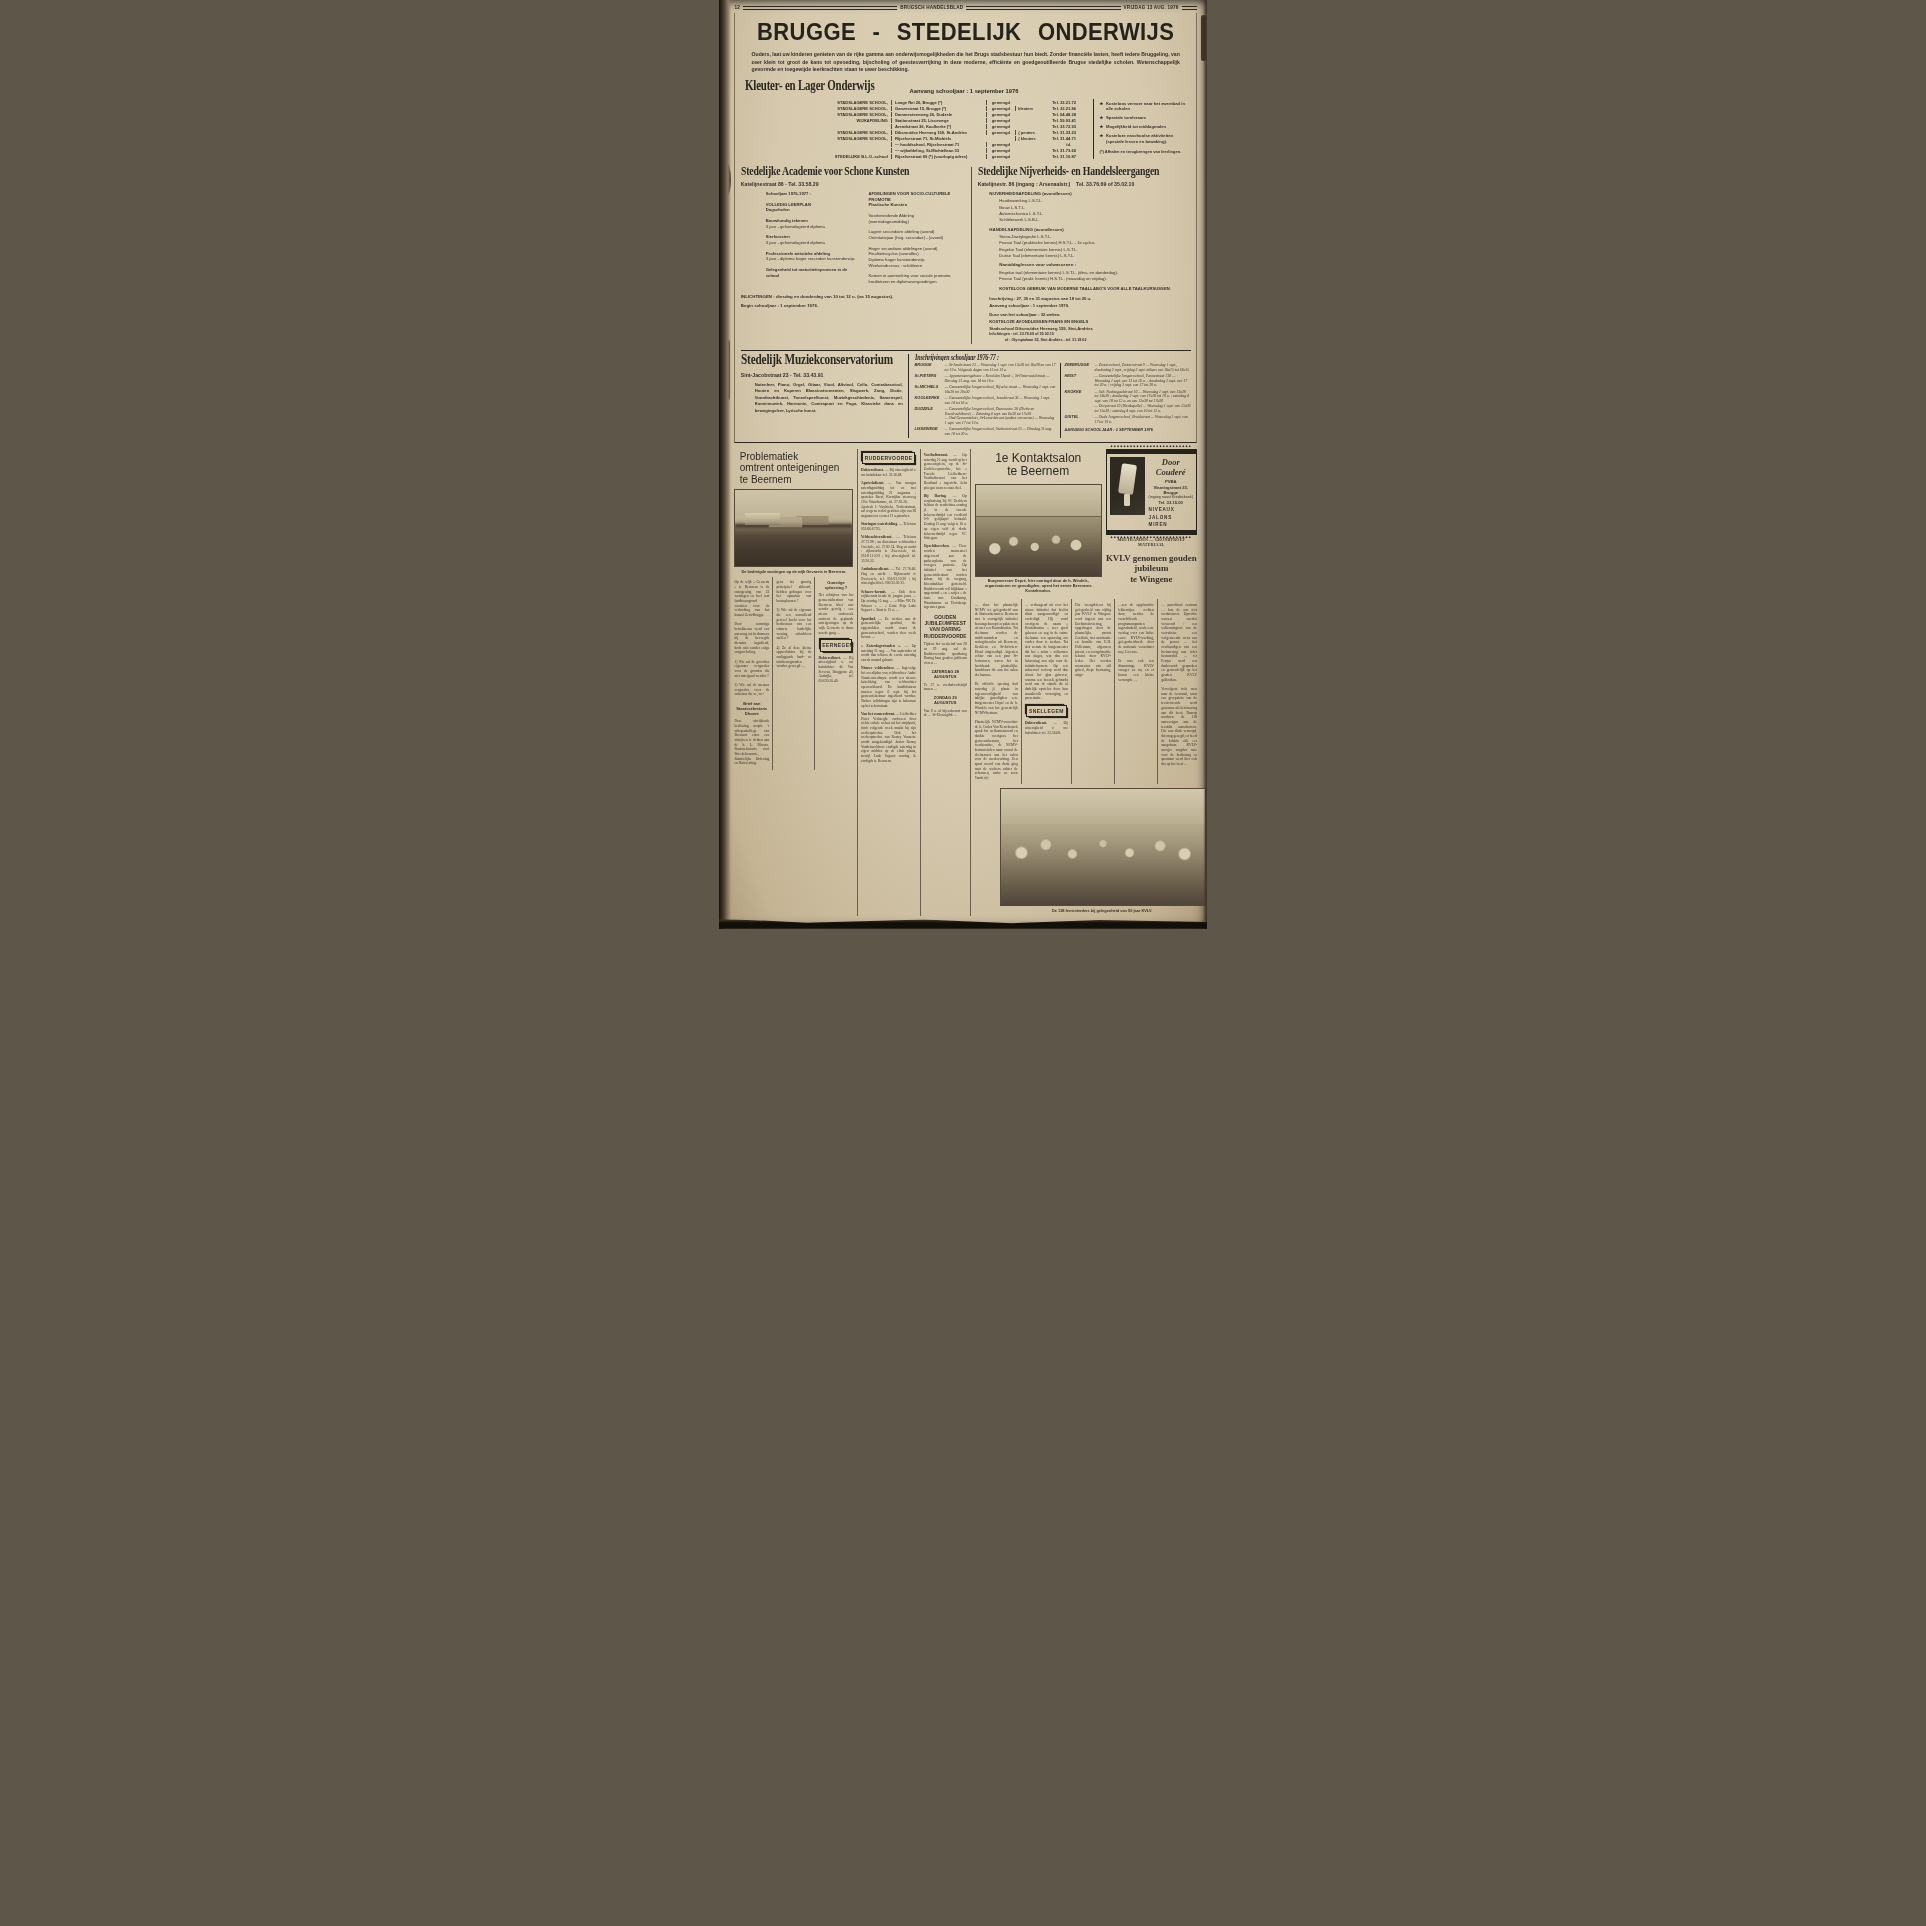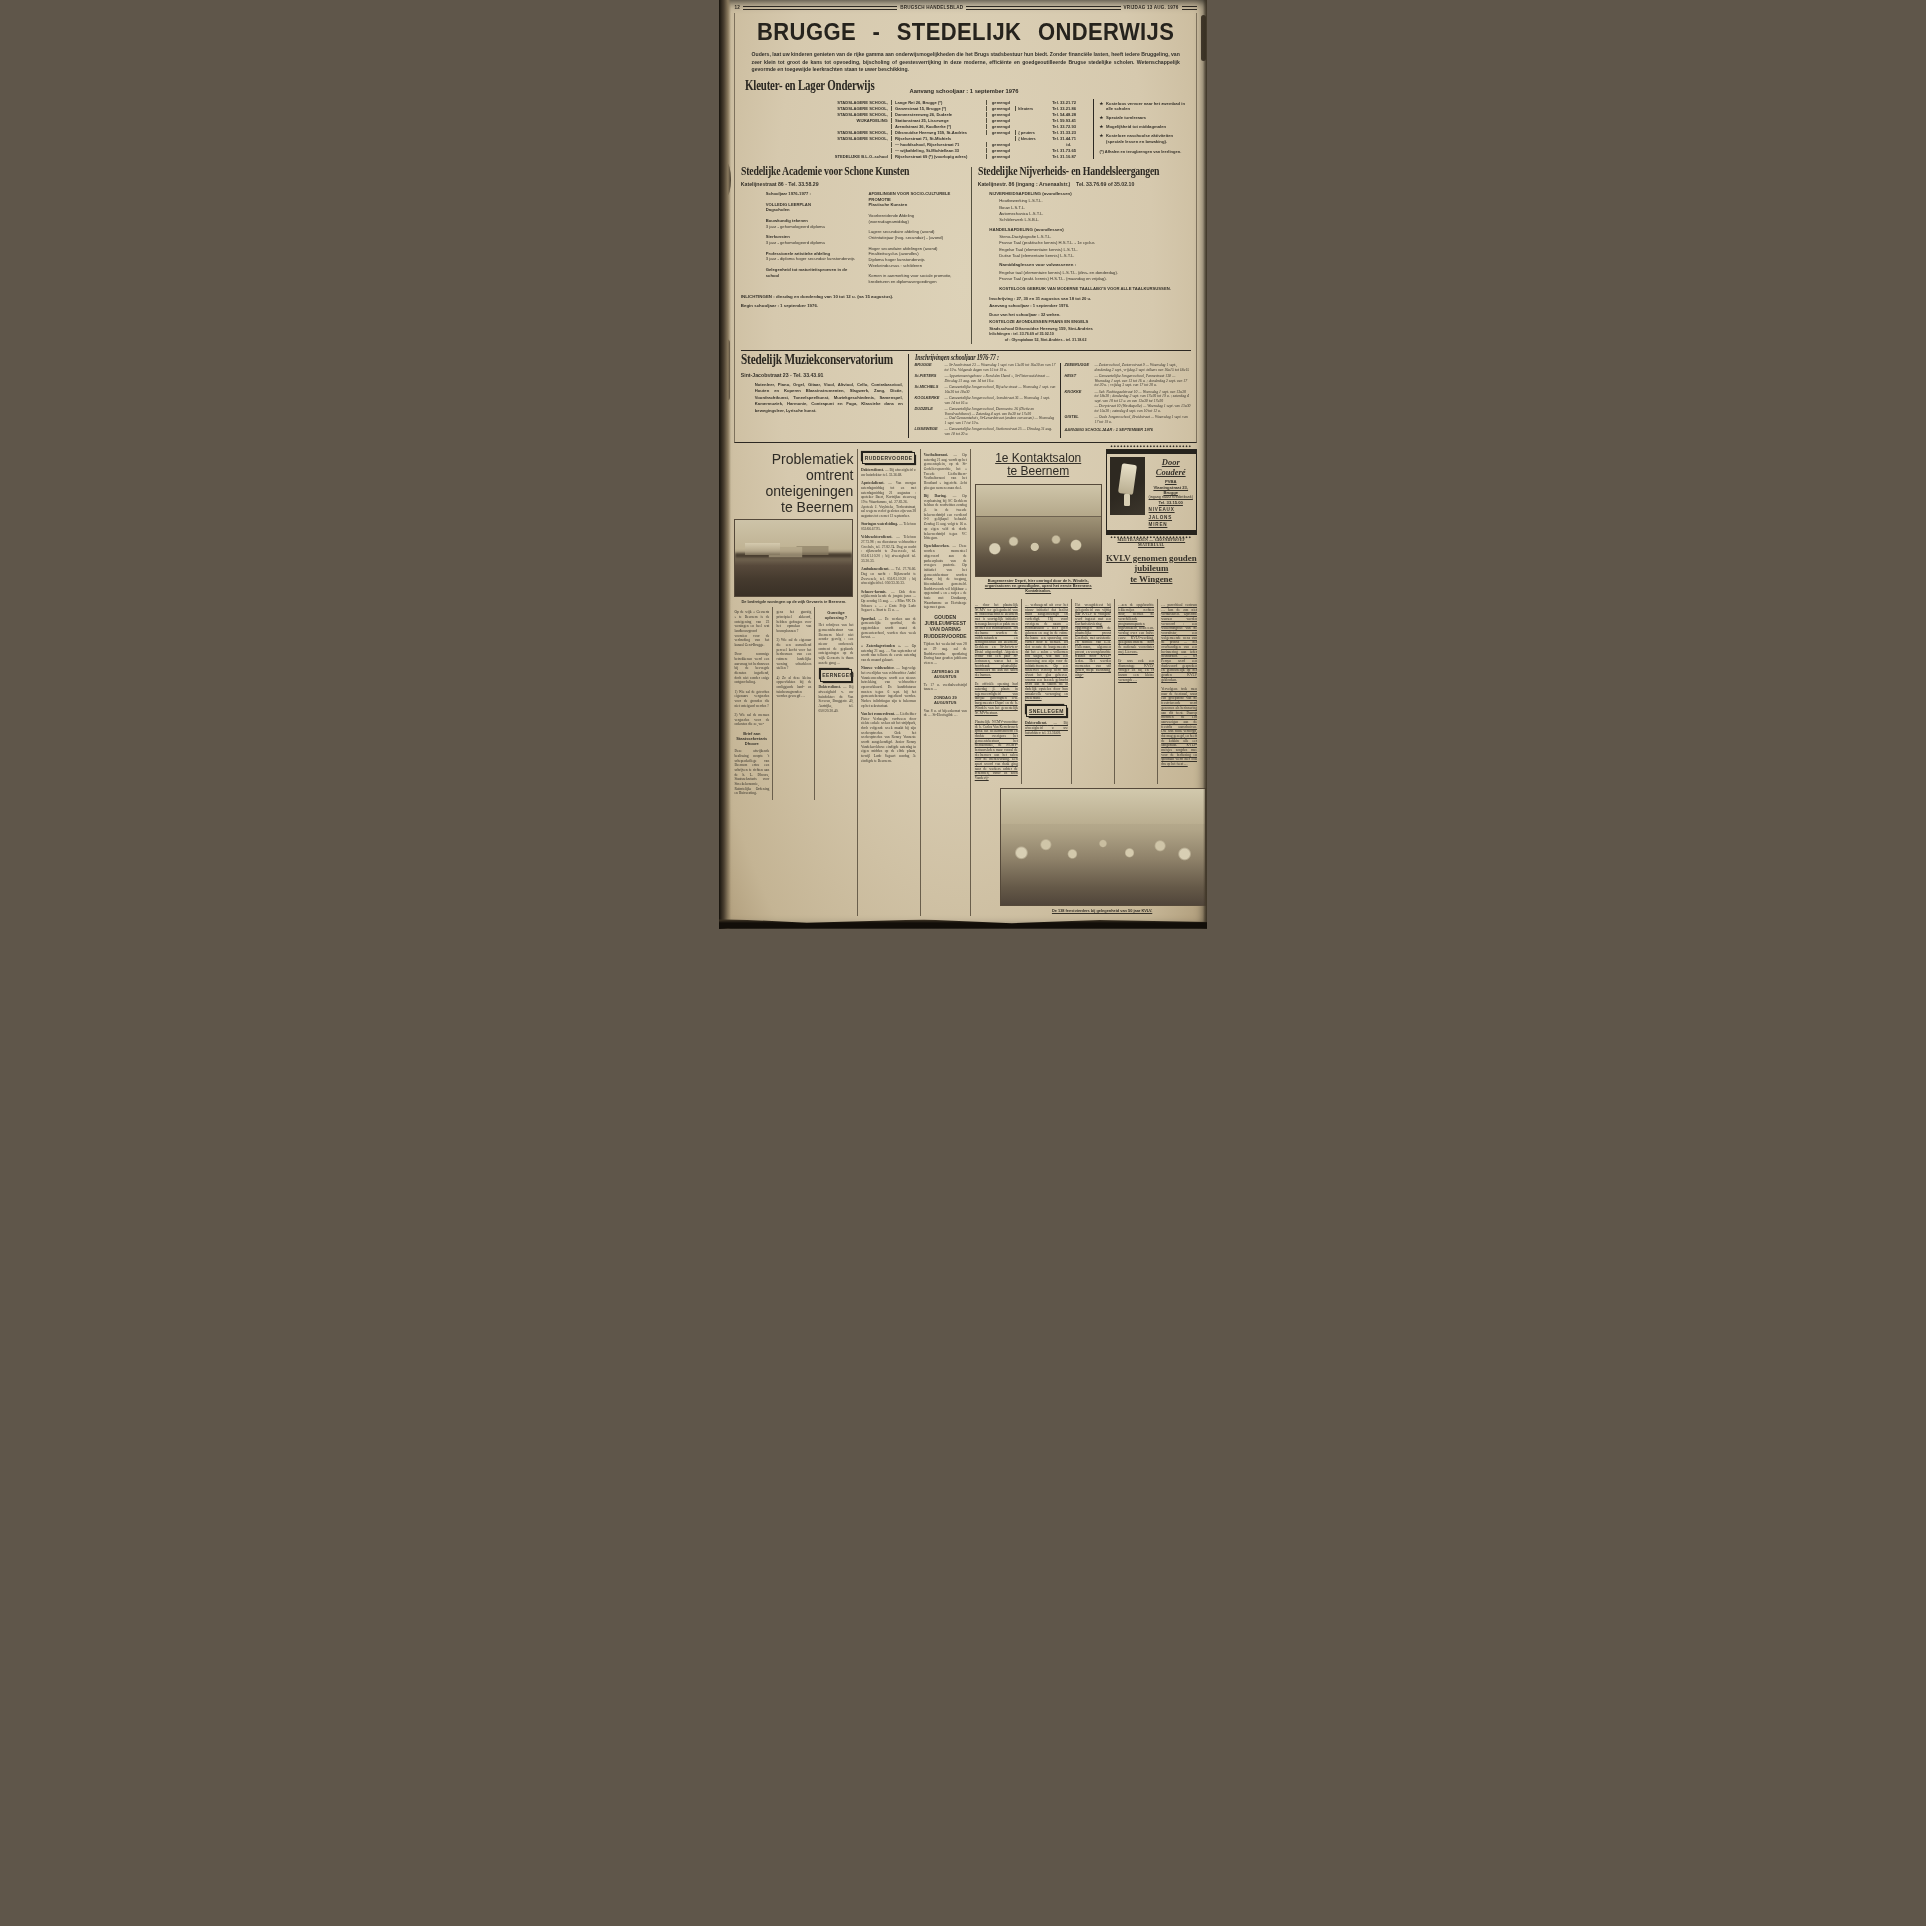--- a/index.html
+++ b/index.html
@@ -85,40 +85,40 @@
 
   
   .bottom{display:flex;gap:3.5px;margin-top:6.2px;}
   .vline{border-left:0.4px solid #6a5f4c;}
   .headline{font-family:"Liberation Sans",sans-serif;font-weight:400;color:#2e2b25;line-height:1.15;}
   .body-t{font-size:3.6px;line-height:1.3;text-align:justify;white-space:pre-line;}
   .subhead{font-family:"Liberation Sans",sans-serif;font-weight:bold;font-size:4px;text-align:center;margin:3.1px 0 1.5px;}
   .caption{font-family:"Liberation Sans",sans-serif;font-weight:bold;font-size:3.9px;text-align:center;margin:1.5px 0 3.1px;}
 
   .bcol-left{flex:0 0 119px;}
-  .bcol-left .headline{font-size:14px;margin:1.5px 0 3.9px 5.4px;text-align:right;}
+  .bcol-left .headline{font-size:10px;margin:1.5px 0 3.9px 5.4px;}
   .photo-left{height:76px;border:0.4px solid #55493a;
     background:linear-gradient(#cdc3a8 0%,#c0b394 38%,#968a70 46%,#6e614e 52%,#57493b 60%,#453a2e 78%,#393026 100%);position:relative;overflow:hidden;}
   .photo-left::before{content:"";position:absolute;left:0;right:0;top:44%;height:4.6px;background:#4a3f31;filter:blur(0.8px);}
   .photo-left::after{content:"";position:absolute;left:8%;top:30%;width:30%;height:16%;
     background:linear-gradient(#ddd3b8,#9c8f74);box-shadow:23px 3.1px 0 -0.8px #b0a386,50px 1.5px 0 -1.5px #8d8066;opacity:.7;}
   .threecol{display:flex;gap:3.1px;margin-top:2.3px;}
   .threecol .c{flex:1;min-width:0;}
   .threecol .c+.c{border-left:0.4px solid #6a5f4c;padding-left:3.1px;}
 
   .bcol-4{flex:0 0 39px;}
   .bcol-5{flex:0 0 41px;}
   .newsbox{border:1.2px solid #26231d;padding:2.3px 1.5px;text-align:center;
     font-family:"Liberation Sans",sans-serif;font-weight:800;font-size:5px;letter-spacing:0.4px;
     box-shadow:-1.9px -1.9px 0 -0.8px #26231d,1.9px 1.9px 0 -0.8px #26231d;margin:2.3px 1.2px 3.9px;}
   .svc{margin-bottom:2.7px;}
   .svc b{font-size:3.7px;}
   .jub-head{font-family:"Liberation Sans",sans-serif;font-weight:800;font-size:5px;text-align:center;line-height:1.25;margin:3.9px 0 2.3px;}
 
-  .bcol-right{flex:1;min-width:0;text-decoration:underline;}
+  .bcol-right{flex:1;min-width:0;}
   .kr-top{display:flex;gap:3.9px;}
   .kontakt-block{flex:0 0 127px;}
   .kontakt-block .headline{font-size:12px;text-align:center;margin:2.3px 0 4.6px;}
   .photo-kontakt{height:91px;border:0.4px solid #55493a;position:relative;overflow:hidden;
     background:
       radial-gradient(circle at 15% 70%, #d8cfb4 0 4%, transparent 5%),
       radial-gradient(circle at 30% 62%, #cfc5a8 0 3.5%, transparent 5%),
       radial-gradient(circle at 47% 68%, #d2c8ab 0 4%, transparent 5%),
       radial-gradient(circle at 64% 60%, #c9bea0 0 3.5%, transparent 5%),
       radial-gradient(circle at 80% 66%, #d5cbae 0 4%, transparent 5%),

